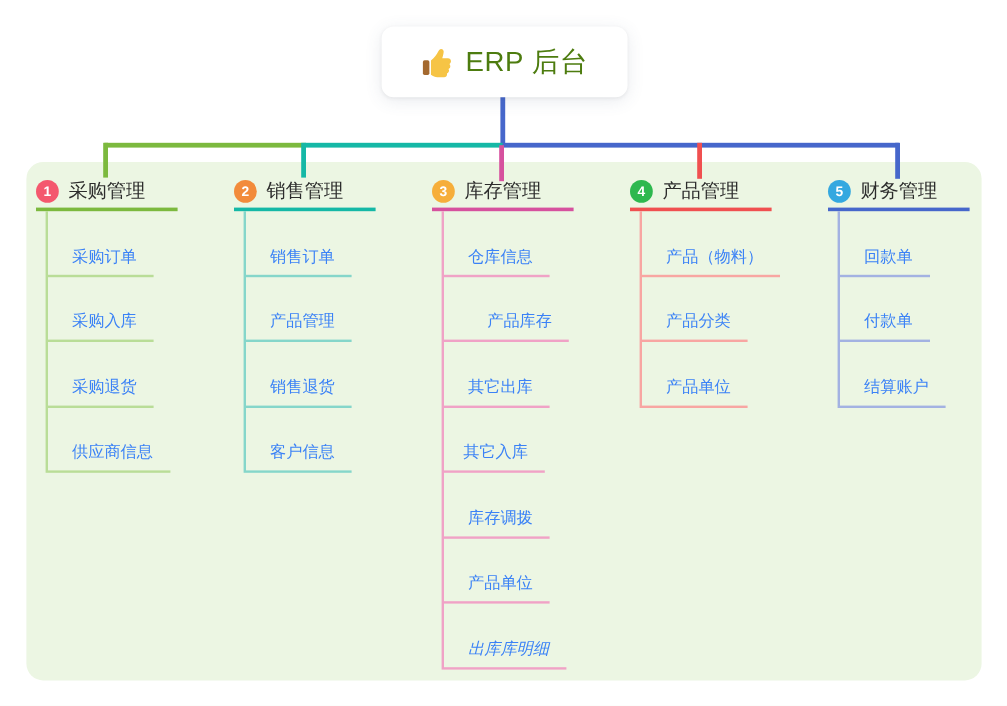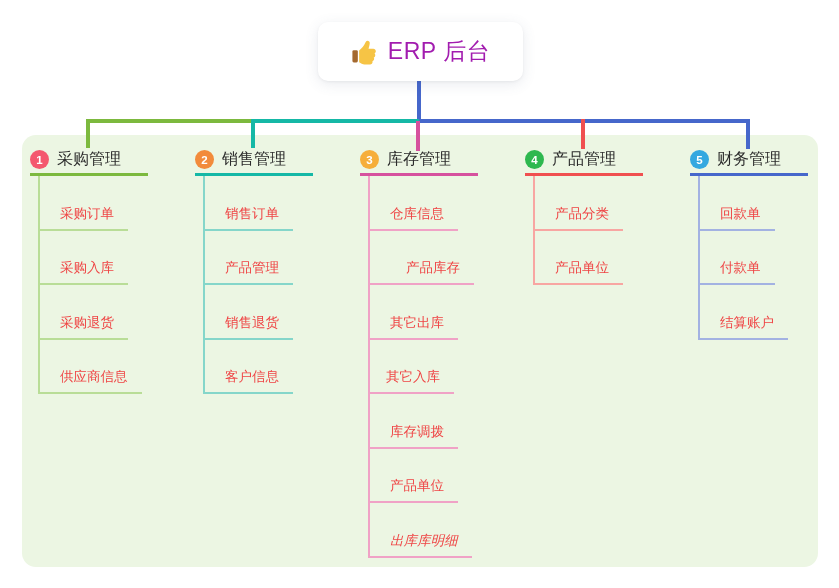--- a/index.html
+++ b/index.html
@@ -13,21 +13,21 @@
     background:#ecf6e3; border-radius:14px;
   }
   
   .root-card {
     position:absolute; left:318px; top:22px; width:205px; height:59px;
     background:#ffffff; border-radius:10px;
     box-shadow:0 3px 14px rgba(70,90,120,.12), 0 1px 3px rgba(0,0,0,.05);
     display:flex; align-items:center; justify-content:center; gap:11px;
     z-index:3;
   }
-  .root-label { font-size:23px; font-weight:500; color:#a21caf; letter-spacing:.5px; }
+  .root-label { font-size:23px; font-weight:500; color:#4d7c0f; letter-spacing:.5px; }
   
   .line { position:absolute; z-index:1; }
   .stem       { left:417px; top:80px;  width:4px;  height:42px; }
   .bus-0      { left:87px;  top:119px; width:167px; height:4px; }
   .bus-1      { left:254px; top:119px; width:165px; height:4px; }
   .bus-2      { left:419px; top:119px; width:330px; height:4px; }
   .riser-0    { left:86px;  top:119px; width:4px; height:29px; }
   .riser-1    { left:251px; top:119px; width:4px; height:29px; }
   .riser-2    { left:416px; top:121px; width:4px; height:30px; }
   .riser-3    { left:581px; top:119px; width:4px; height:30px; }
@@ -47,21 +47,21 @@
   .badge {
     flex:0 0 auto; width:19px; height:19px; border-radius:50%;
     color:#fff; font-size:11.5px; font-weight:bold;
     display:flex; align-items:center; justify-content:center;
   }
   .branch-label { font-size:16px; font-weight:500; color:#2c2c2c; white-space:nowrap; }
   .children { margin-left:8px; border-left:2px solid #ccc; }
   .child { height:54.5px; display:flex; align-items:flex-end; cursor:pointer; }
   .child-label {
     display:inline-block; border-bottom:2px solid #ccc;
-    padding:0 14px 6px 20px; font-size:13.5px; color:#ef4444; white-space:nowrap;
+    padding:0 14px 6px 20px; font-size:13.5px; color:#3b82f6; white-space:nowrap;
   }
 </style>
 </head>
 <body>
 
 <div class="canvas">
 
   <div class="panel"></div>
 
   <div class="line stem" style="background: rgb(70, 103, 203);"></div>
@@ -156,20 +156,23 @@
       </div>
   </div>
 
   <div class="branch b3">
     <div class="branch-header" style="border-bottom-color: rgb(240, 80, 80);">
       <span class="badge" style="background: rgb(46, 184, 79);">4</span>
       <span class="branch-label">产品管理</span>
     </div>
     <div class="children" style="border-left-color: rgb(248, 166, 162);">
         <div class="child">
+          <span class="child-label" style="border-bottom-color: rgb(248, 166, 162);">产品（物料）</span>
+        </div>
+        <div class="child">
           <span class="child-label" style="border-bottom-color: rgb(248, 166, 162);">产品分类</span>
         </div>
         <div class="child">
           <span class="child-label" style="border-bottom-color: rgb(248, 166, 162);">产品单位</span>
         </div>
       </div>
   </div>
 
   <div class="branch b4">
     <div class="branch-header" style="border-bottom-color: rgb(70, 103, 203);">

